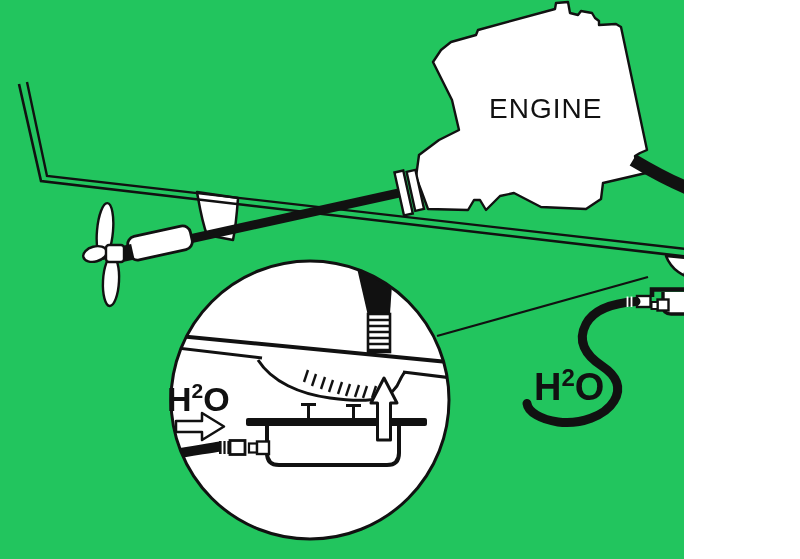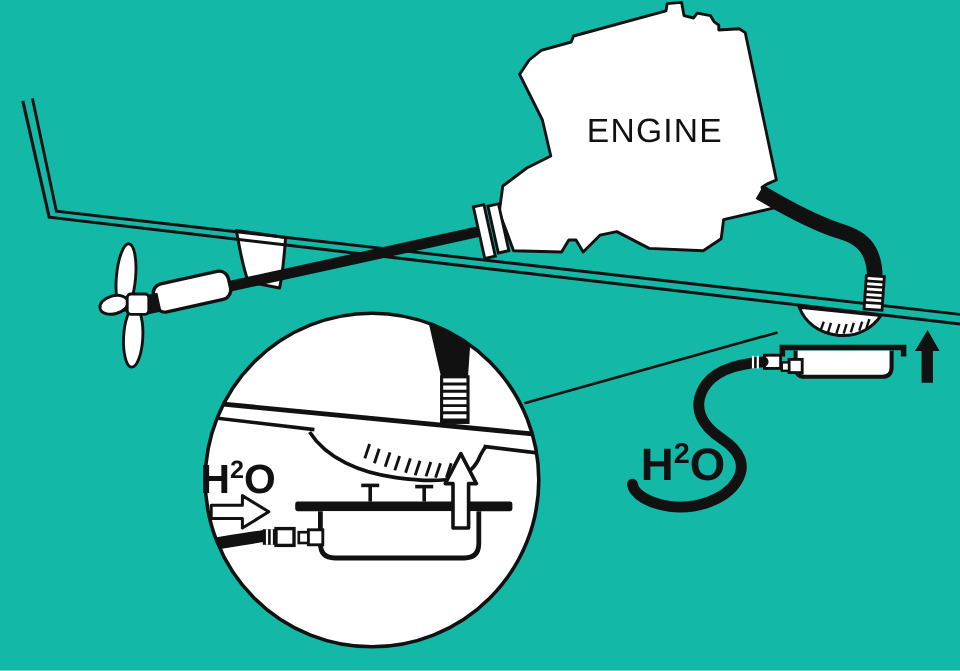--- a/index.html
+++ b/index.html
@@ -1,16 +1,16 @@
 <!DOCTYPE html>
 <html><head>
 <meta charset="utf-8">
 <style>
   html,body{margin:0;padding:0;background:#fff;}
-  .stage{width:800px;height:559px;position:relative;background:#14b8a6;overflow:hidden;}
+  .stage{width:684px;height:559px;position:relative;background:#22c55e;overflow:hidden;}
   svg{display:block;}
   text{font-family:"Liberation Sans", sans-serif;fill:#111;}
   .engine-label{font-size:28px;letter-spacing:1px;}
   .h2o{font-weight:bold;}
 </style>
 </head>
 <body>
 
 <div class="stage">
 <svg width="800" height="559" viewBox="0 0 800 559">

